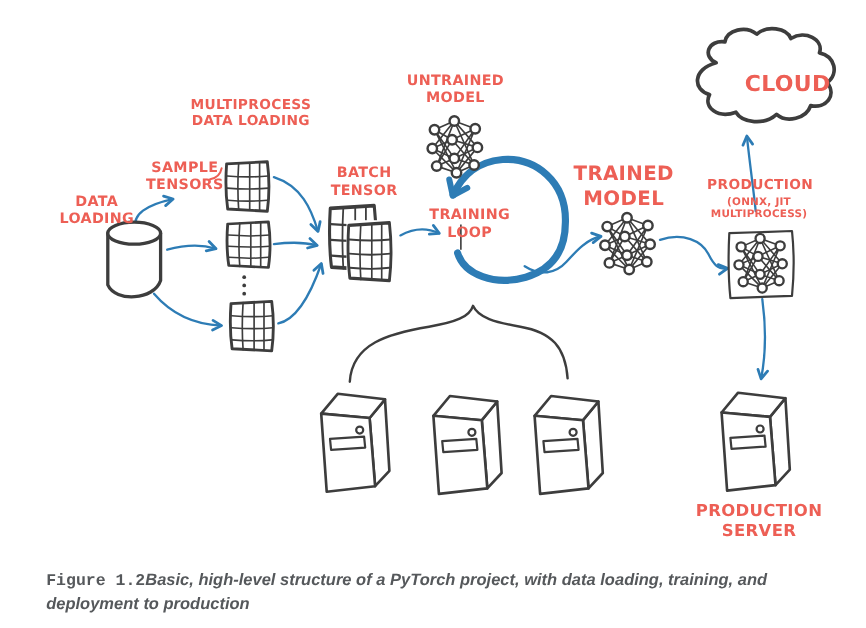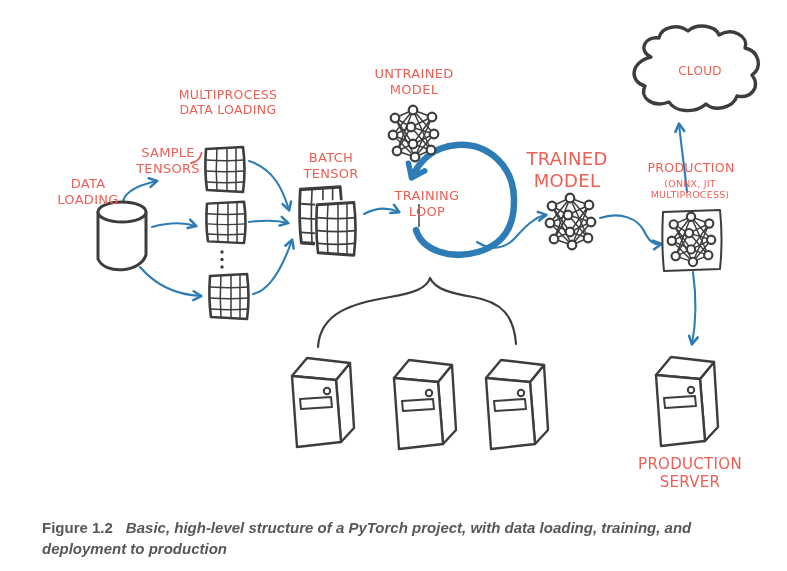--- a/index.html
+++ b/index.html
@@ -9,24 +9,24 @@
   .stage{position:relative;width:787px;height:571px;background:var(--paper);overflow:hidden;
          font-family:"DejaVu Sans",sans-serif;}
   svg{position:absolute;left:0;top:0;}
   .k {fill:none;stroke:var(--ink);stroke-linecap:round;stroke-linejoin:round;}
   .kf{fill:#fff;stroke:var(--ink);stroke-linecap:round;stroke-linejoin:round;}
   .ki{fill:none;stroke:var(--ink);stroke-width:1.5;stroke-linecap:round;}
   .b {fill:none;stroke:var(--blue);stroke-width:2.1;stroke-linecap:round;}
   .bl{fill:none;stroke:var(--blue);stroke-width:6.5;stroke-linecap:round;}
   .r {fill:none;stroke:var(--red);stroke-width:1.8;stroke-linecap:round;}
   .rl{position:absolute;transform:translateX(-50%);text-align:center;white-space:pre-line;
-      color:var(--red);font-weight:normal;line-height:1.2;letter-spacing:0.3px;}
+      color:var(--red);font-weight:bold;line-height:1.2;letter-spacing:0.3px;}
   .caption{position:absolute;left:42px;top:517px;width:724px;color:var(--gray);
       font-family:"Liberation Sans",sans-serif;font-weight:bold;font-size:15px;line-height:1.4;}
-  .caption .num{margin-right:13px;}
+  .caption .num{font-family:Liberation Mono, monospace;}
   .caption .txt{white-space:pre-line;font-style:italic;}
 </style>
 </head>
 <body>
 
 <div class="stage">
 
 <svg width="787" height="571" viewBox="0 0 787 571">
   <defs>
     <marker id="ah" markerWidth="6" markerHeight="6" refX="4.6" refY="3" orient="auto">
@@ -140,20 +140,20 @@
 TENSOR</div>
 <div class="rl" style="left:414px;top:66px;font-size:13px">UNTRAINED
 MODEL</div>
 <div class="rl" style="left:427px;top:188px;font-size:13px">TRAINING
 LOOP</div>
 <div class="rl" style="left:567px;top:148px;font-size:18px">TRAINED
 MODEL</div>
 <div class="rl" style="left:691px;top:160px;font-size:12.5px">PRODUCTION</div>
 <div class="rl" style="left:690px;top:178px;font-size:9.5px;letter-spacing:0.2px">(ONNX, JIT
 MULTIPROCESS)</div>
-<div class="rl" style="left:700px;top:64px;font-size:12px">CLOUD</div>
+<div class="rl" style="left:716px;top:64px;font-size:20px">CLOUD</div>
 <div class="rl" style="left:690px;top:455px;font-size:15px">PRODUCTION
 SERVER</div>
 
 <div class="caption"><span class="num">Figure 1.2</span><span class="txt">Basic, high-level structure of a PyTorch project, with data loading, training, and
 deployment to production</span></div>
 
 </div>
 
 </body></html>

